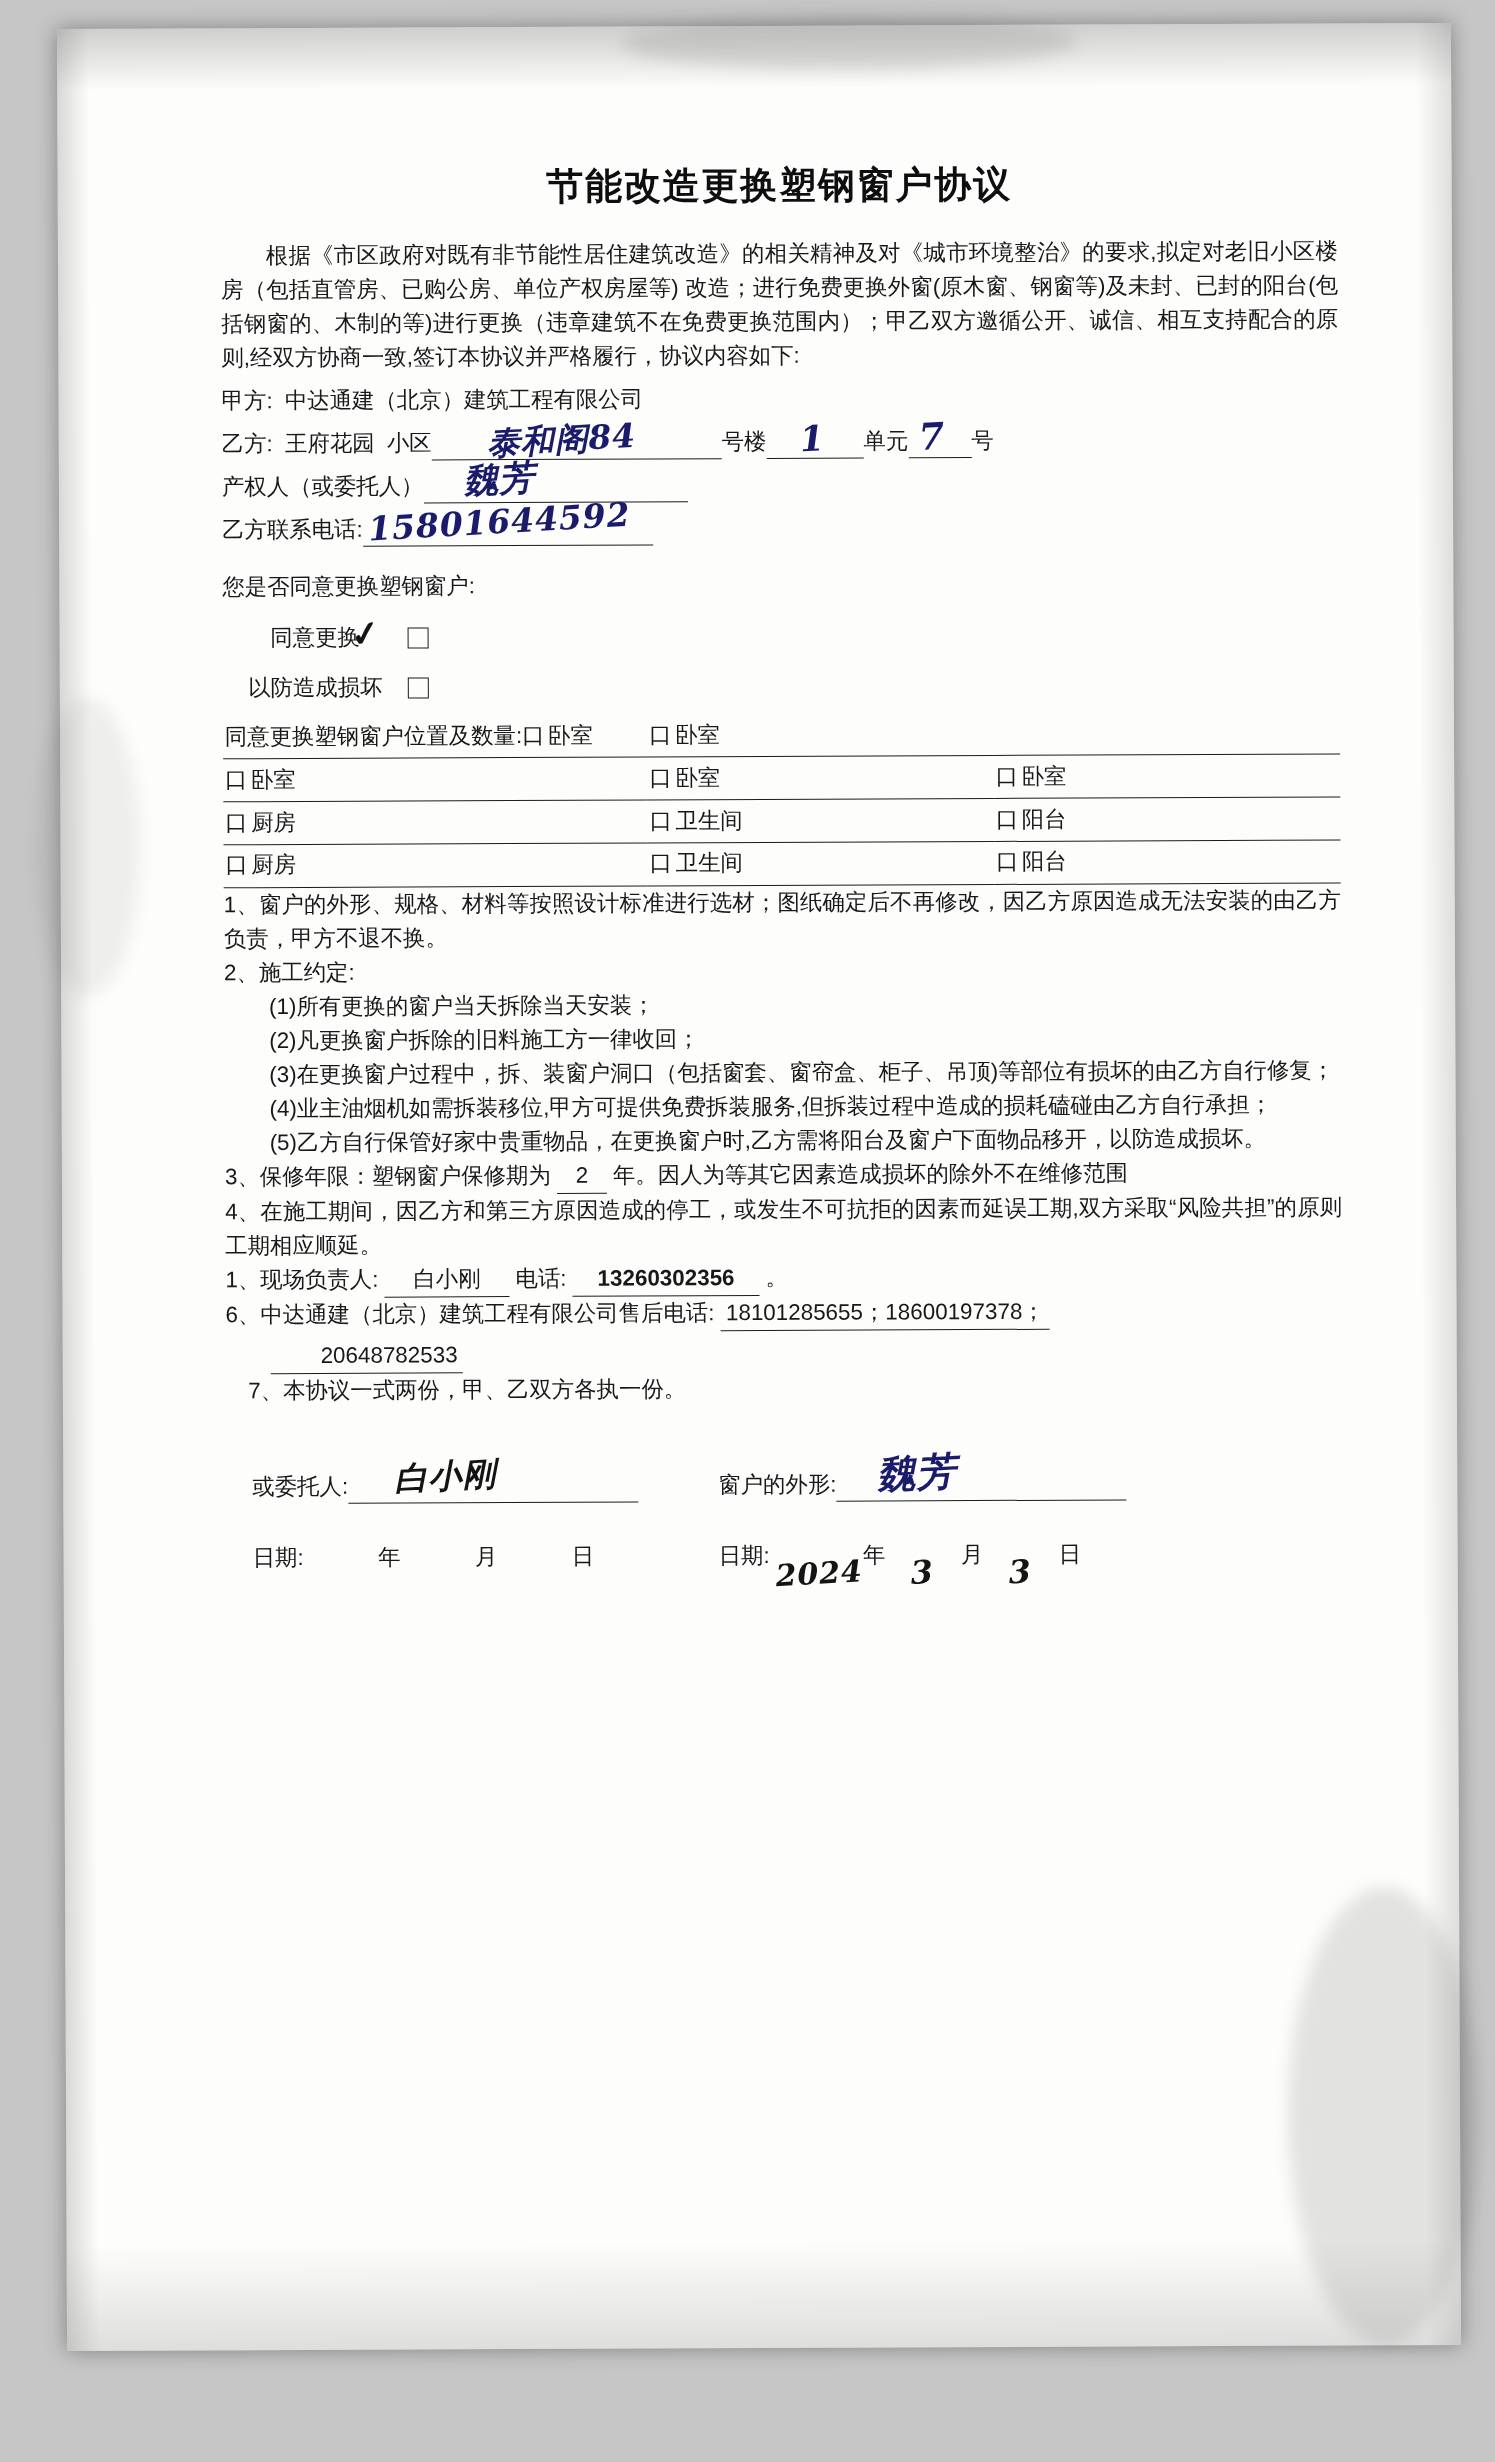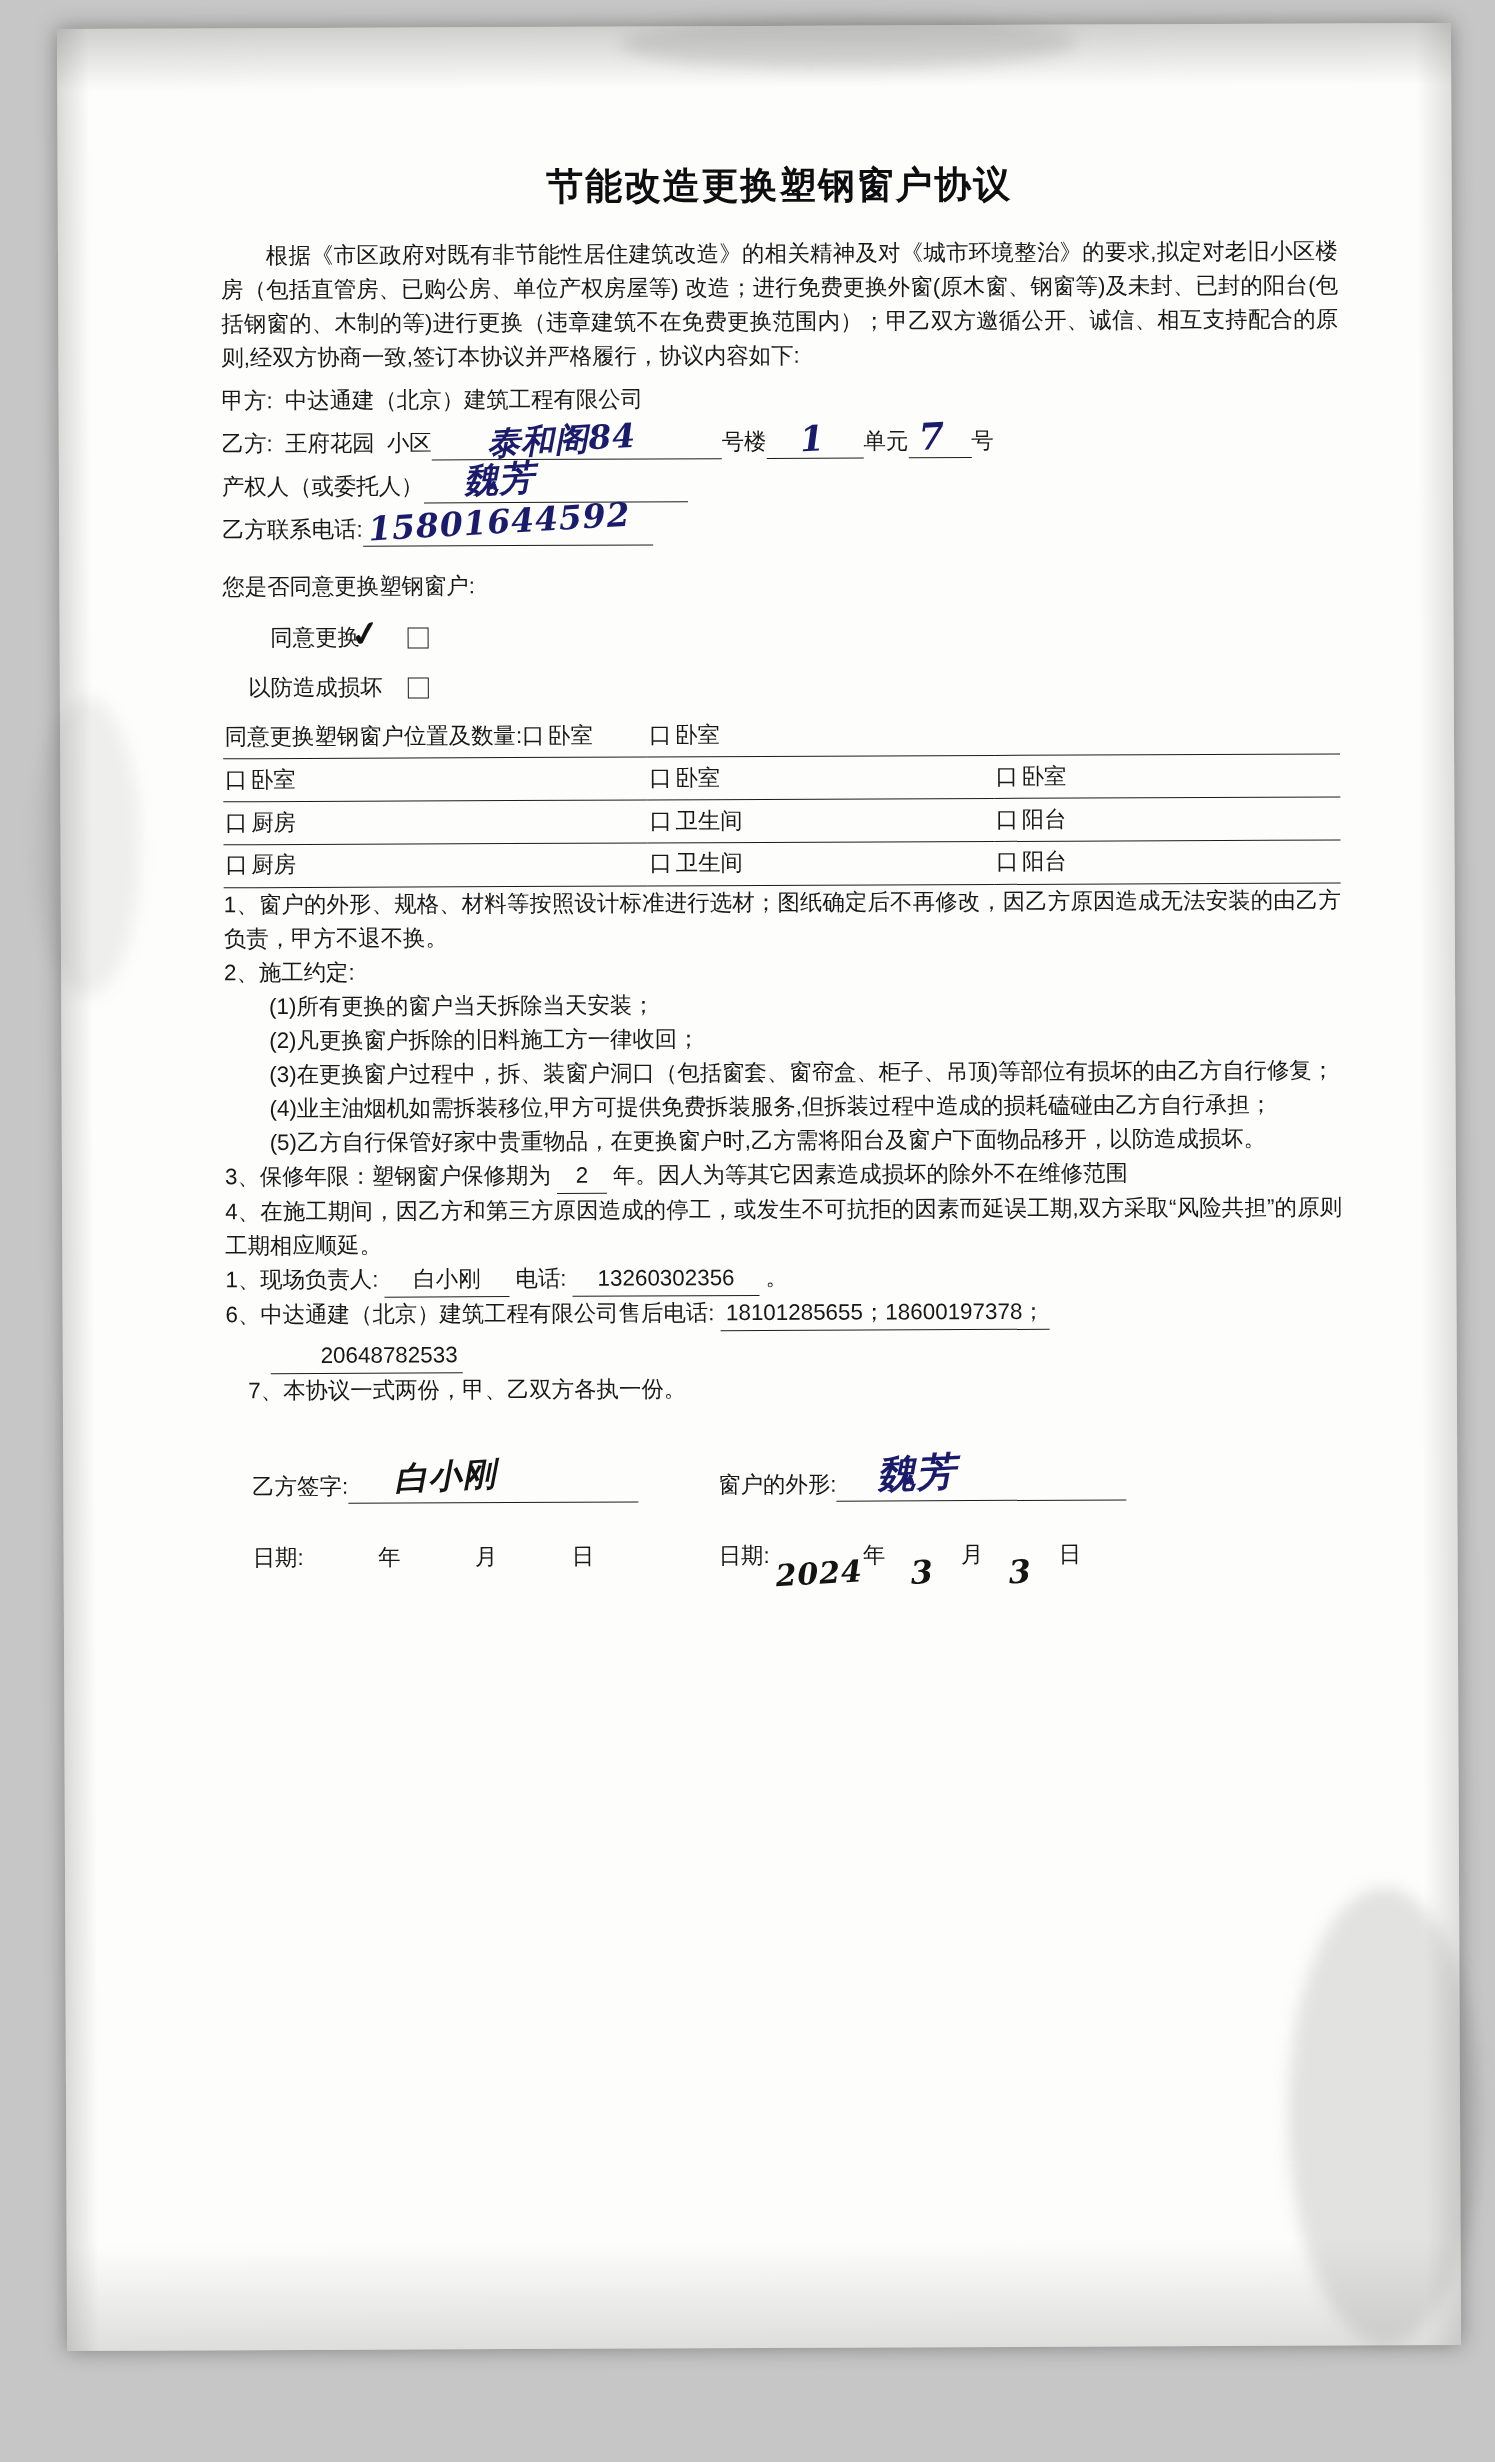--- a/index.html
+++ b/index.html
@@ -308,37 +308,37 @@
         <span class="inline-ul" style="min-width:39px;">2</span>
         <span>年。因人为等其它因素造成损坏的除外不在维修范围</span>
       </p>
 
       <p class="para clause">4、在施工期间，因乙方和第三方原因造成的停工，或发生不可抗拒的因素而延误工期,双方采取“风险共担”的原则工期相应顺延。</p>
 
       <p class="para clause">
         <span>1、现场负责人:</span>
         <span class="inline-ul" style="min-width:114px;">白小刚</span>
         <span>电话:</span>
-        <span class="inline-ul" style="min-width:176px;">13260302356</span>
+        <span class="inline-ul" style="min-width:176px;font-weight:bold;">13260302356</span>
         <span>。</span>
       </p>
 
       <p class="para clause">
         <span>6、中达通建（北京）建筑工程有限公司售后电话:</span>
         <span class="inline-ul" style="min-width:290px;">18101285655；18600197378；</span>
       </p>
       <p class="para" style="text-indent:2em;margin:5.3px 0 0 0;">
         <span class="inline-ul" style="min-width:150px;">20648782533</span>
       </p>
 
       <p class="para clause" style="text-indent:1em;">7、本协议一式两份，甲、乙双方各执一份。</p>
 
       <div class="signrow">
         <div class="col left">
-          <span class="lbl" style="margin-left:26px;">乙方签字:</span>
+          <span class="lbl" style="margin-left:26px;">或委托人:</span>
           <span class="sign-ul" style="width:290px;">
             <span class="hand dark" style="left:46px;top:-19.3px;font-size:33px;">白小刚</span>
           </span>
         </div>
         <div class="col">
           <span class="lbl">窗户的外形:</span>
           <span class="sign-ul" style="width:290px;">
             <span class="hand" style="left:40px;top:-26px;font-size:39px;">魏芳</span>
           </span>
         </div>

